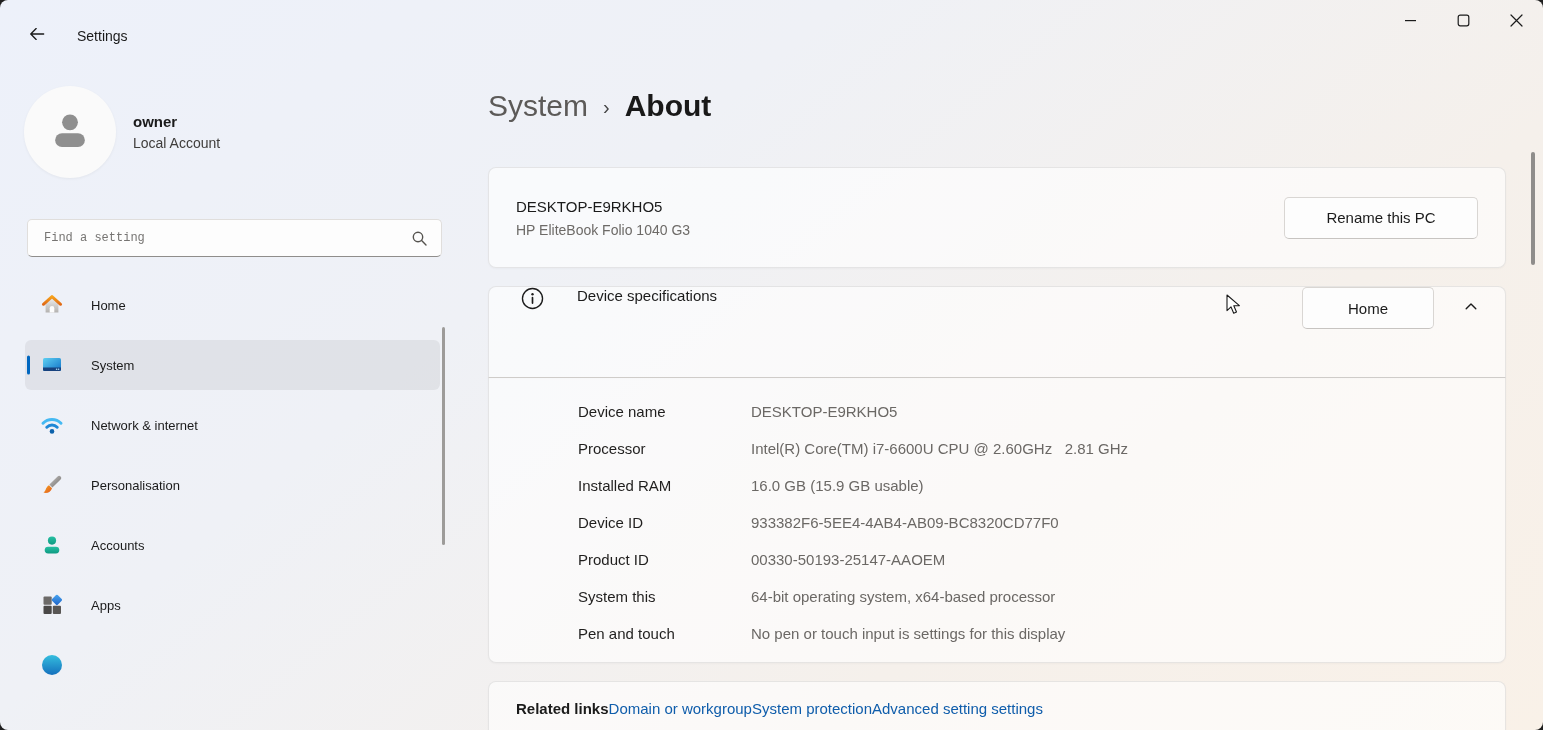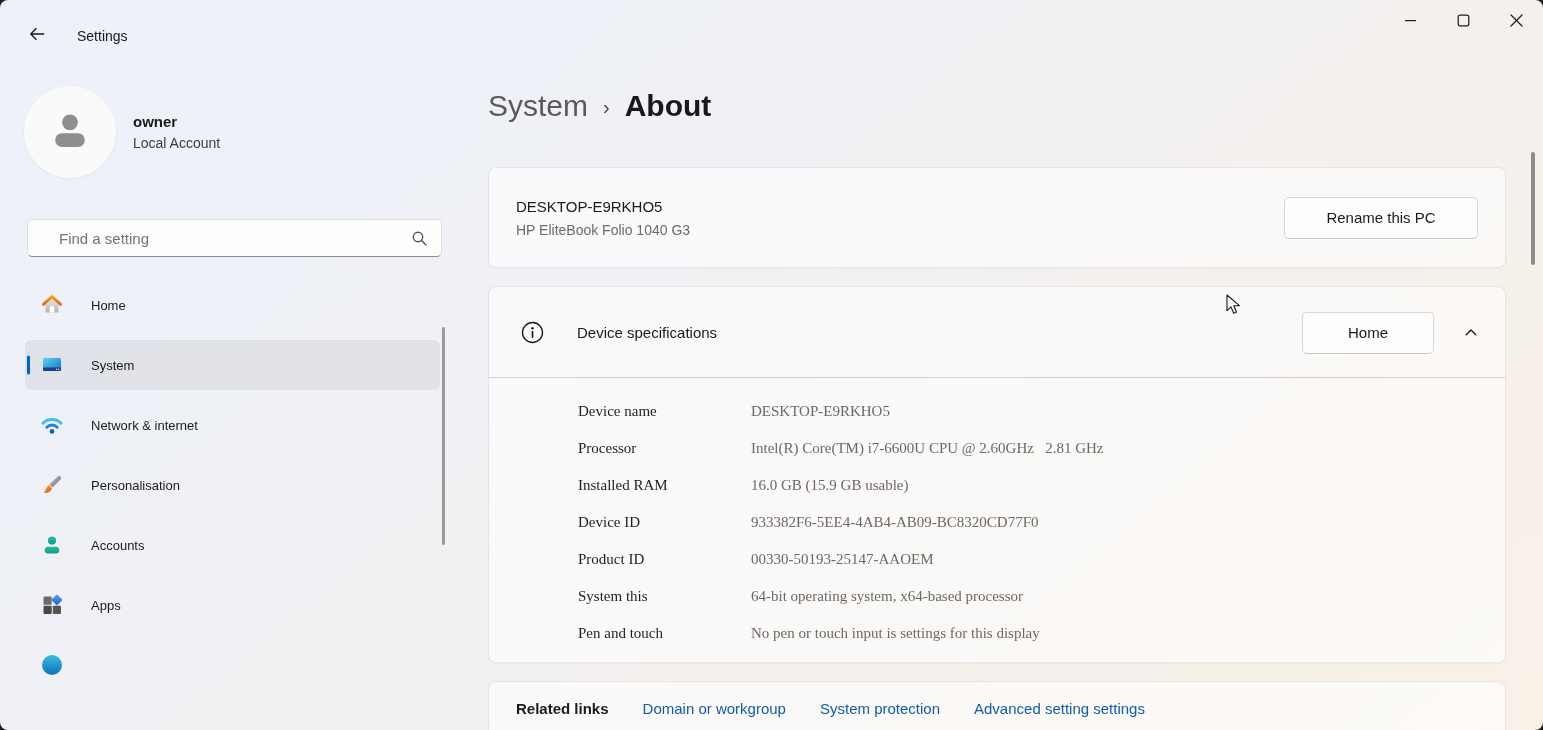--- a/index.html
+++ b/index.html
@@ -35,21 +35,21 @@
   .account-type { font-size:14px; color:#3f3d3b; margin-top:5px; }
 
   
   .search-box {
     position:absolute; left:27px; top:219px; width:415px; height:38px;
     background:#fdfdfd; border:1px solid #e0dedc; border-bottom:1px solid #8f8d8b;
     border-radius:5px; display:flex; align-items:center;
   }
   .search-box input {
     flex:1; height:100%; border:none; outline:none; background:transparent;
-    padding:0 31px; font-size:15px; color:#1a1a1a; font-family:Liberation Sans, sans-serif;
+    padding:0 16px; font-size:12px; color:#1a1a1a; font-family:Liberation Mono, monospace;
   }
   .search-box input::placeholder { color:#767472; opacity:1; }
   .search-icon { margin-right:13px; display:flex; }
 
   
   .nav { position:absolute; left:25px; top:280px; width:415px; }
   .nav-item {
     position:relative; height:50px; margin-bottom:10px; border-radius:6px;
     display:flex; align-items:center; padding-left:15px; gap:27px; cursor:pointer;
   }
@@ -83,34 +83,34 @@
 
   .btn {
     background:#fdfdfd; border:1px solid #d9d6d3; border-bottom-color:#c7c4c1;
     border-radius:5px; font-size:15px; color:#1b1b1b; cursor:pointer;
     display:flex; align-items:center; justify-content:center;
     font-family:"Liberation Sans",sans-serif;
   }
   .rename-btn { width:194px; height:42px; margin-left:auto; }
 
   .card-spec-header { top:286px; height:92px; border-radius:8px 8px 0 0; border-bottom:none;
-    display:flex; align-items:center; padding:0 0 0 32px; }
+    display:flex; padding:0 0 0 32px; }
   .spec-title { font-size:15px; color:#1b1b1b; margin-left:33px; }
   .copy-btn { width:132px; height:42px; margin-left:auto; }
   .expander-chevron { width:40px; height:40px; margin-left:17px; margin-right:14px;
     display:flex; align-items:center; justify-content:center; border-radius:5px; cursor:pointer; }
 
   .card-spec-body { top:377px; height:286px; border-radius:0 0 8px 8px;
-    border-top:1px solid #cfccc9; padding:15px 0 0 89px;font-family:Liberation Serif, serif; }
+    border-top:1px solid #cfccc9; padding:15px 0 0 89px; }
   .spec-row { display:flex; align-items:center; height:37px; }
   .spec-label { width:173px; font-size:15px; color:#201f1e; flex:none; }
   .spec-value { font-size:15px; color:#6b6865; white-space:pre-wrap; }
 
   .card-related { top:681px; height:110px; border-radius:8px; padding:18px 27px 0 27px; }
-  .related-row { display:flex; align-items:flex-start; gap:34px; }
+  .related-row { display:flex; align-items:flex-start; }
   .related-title { font-size:15px; font-weight:700; color:#1b1b1b; }
   .related-link { font-size:15px; color:#0f5dab; cursor:pointer; }
 
   .main-scrollbar {
     position:absolute; left:1531px; top:152px; width:4px; height:113px;
     background:#8f8d8b; border-radius:2px; cursor:pointer;
   }
 
   .cursor { position:absolute; left:1226px; top:294px; pointer-events:none; }
 </style>

